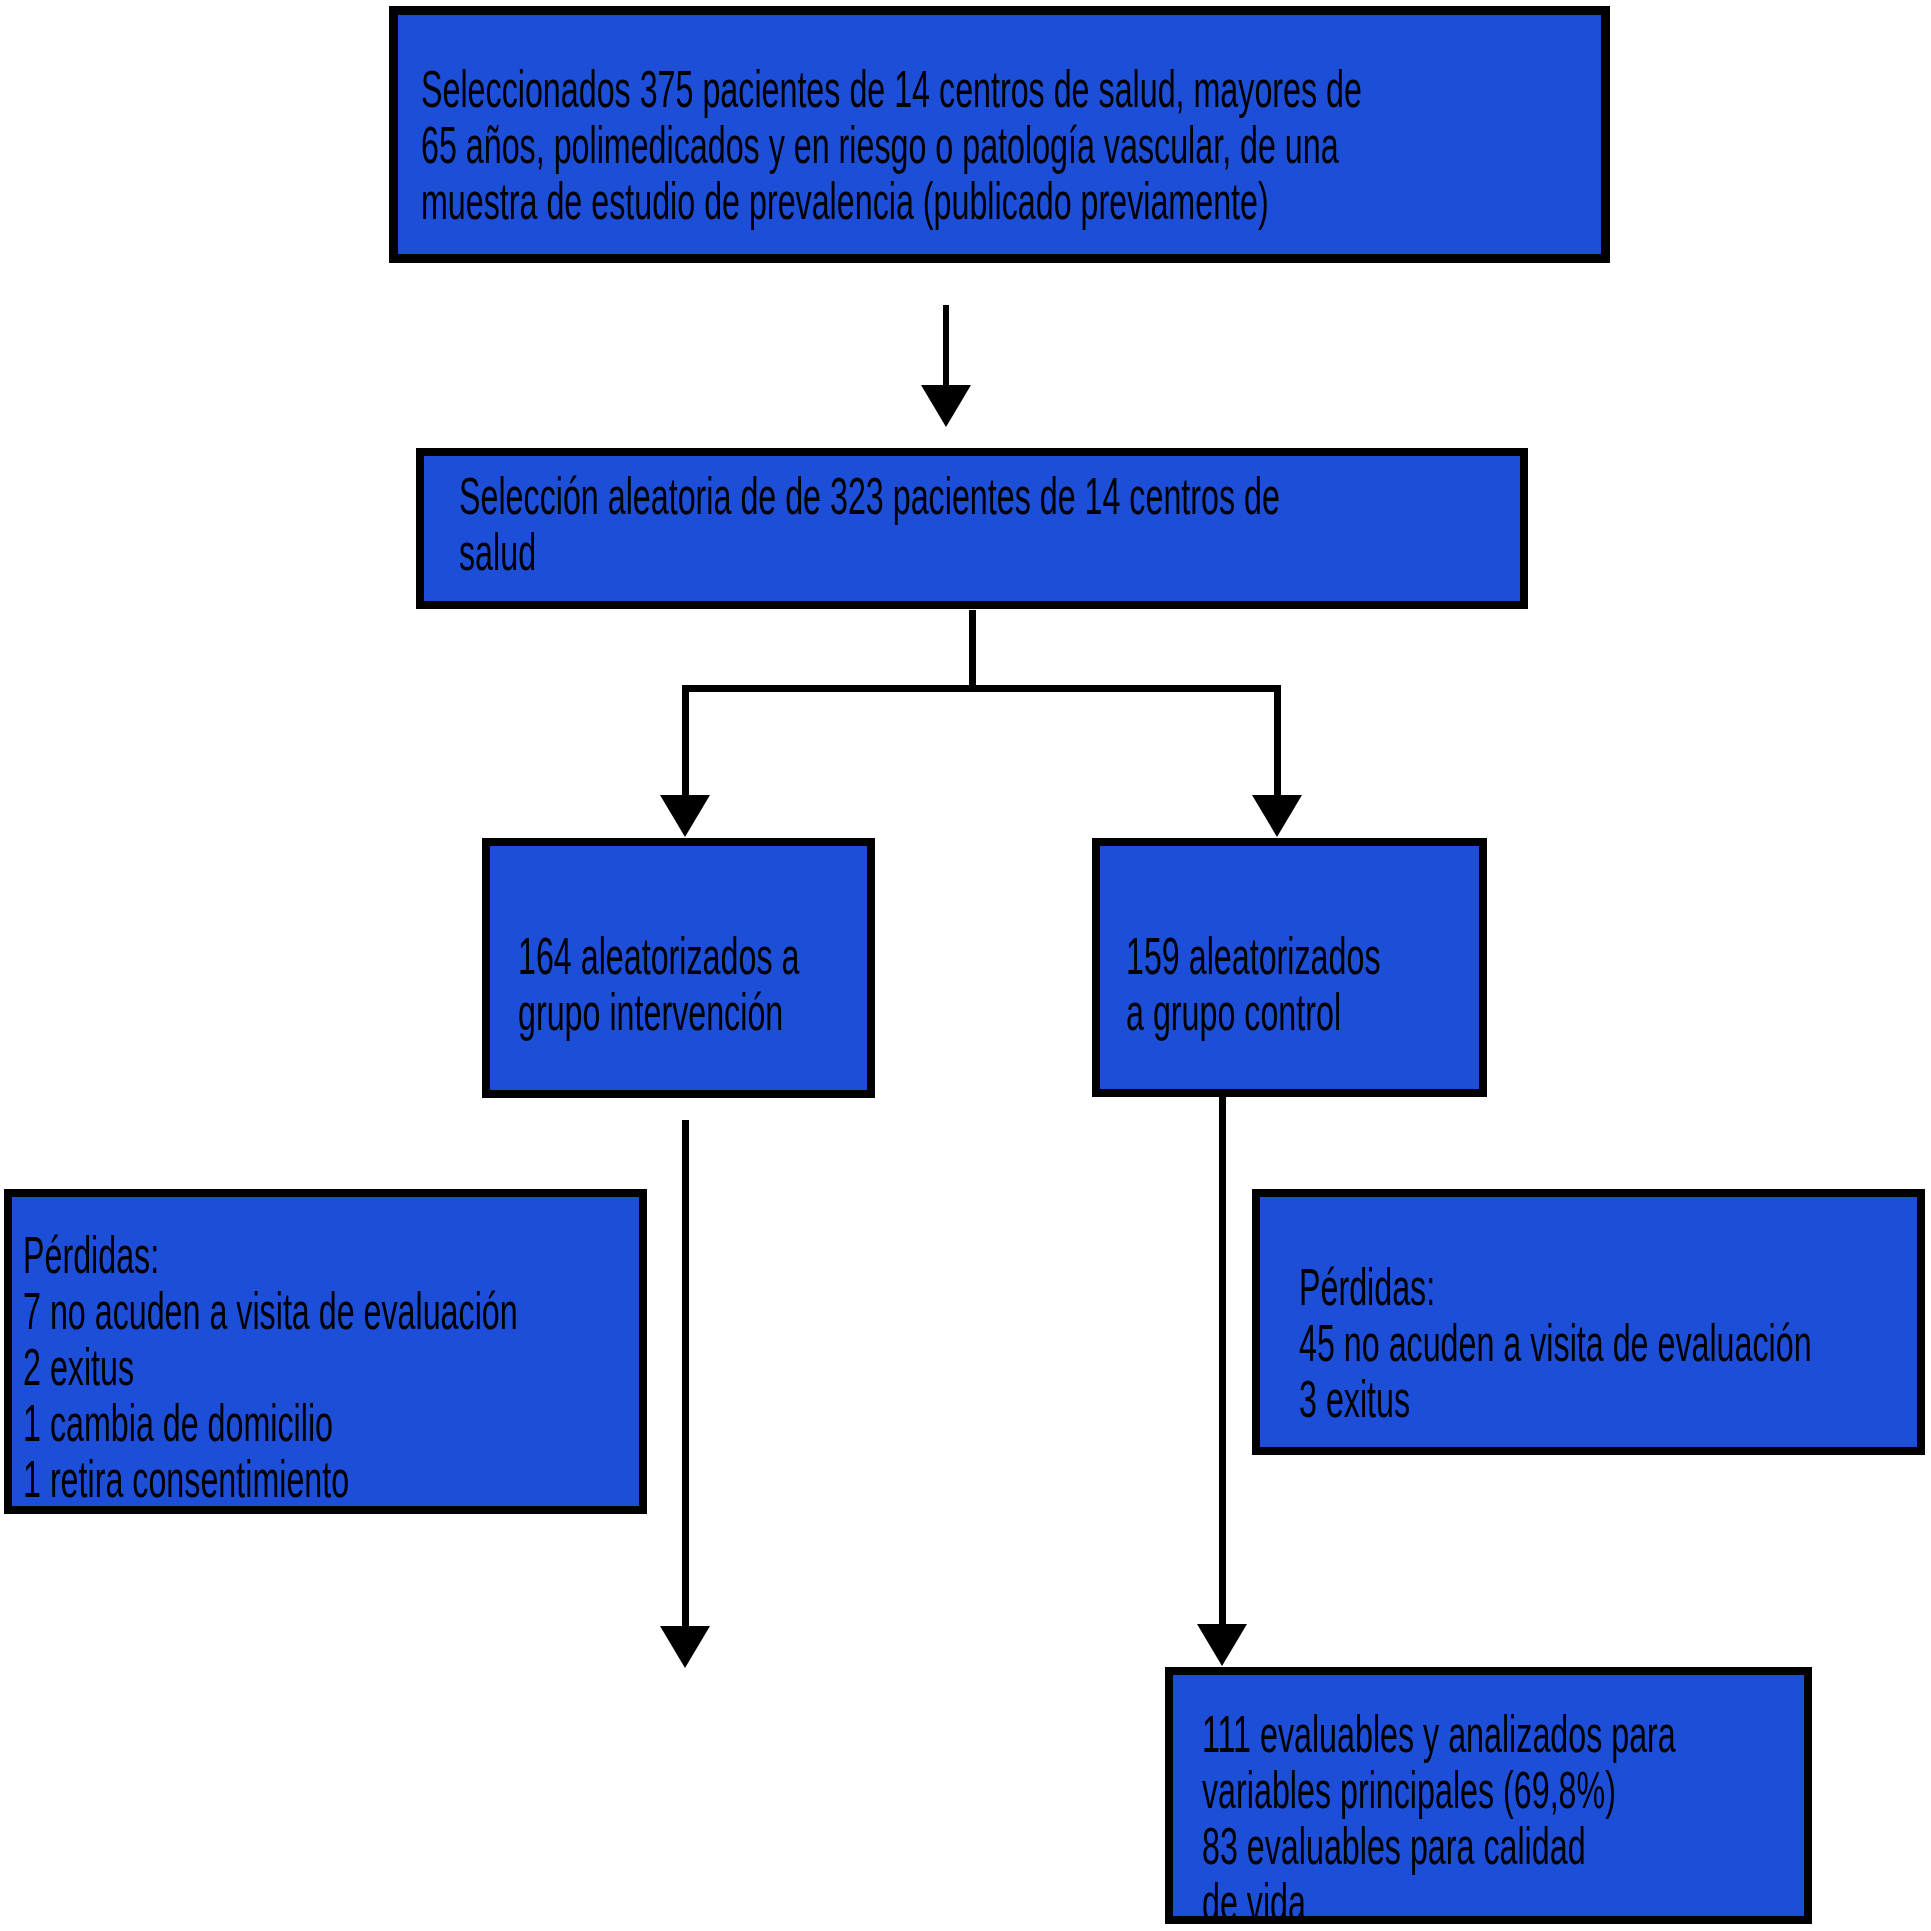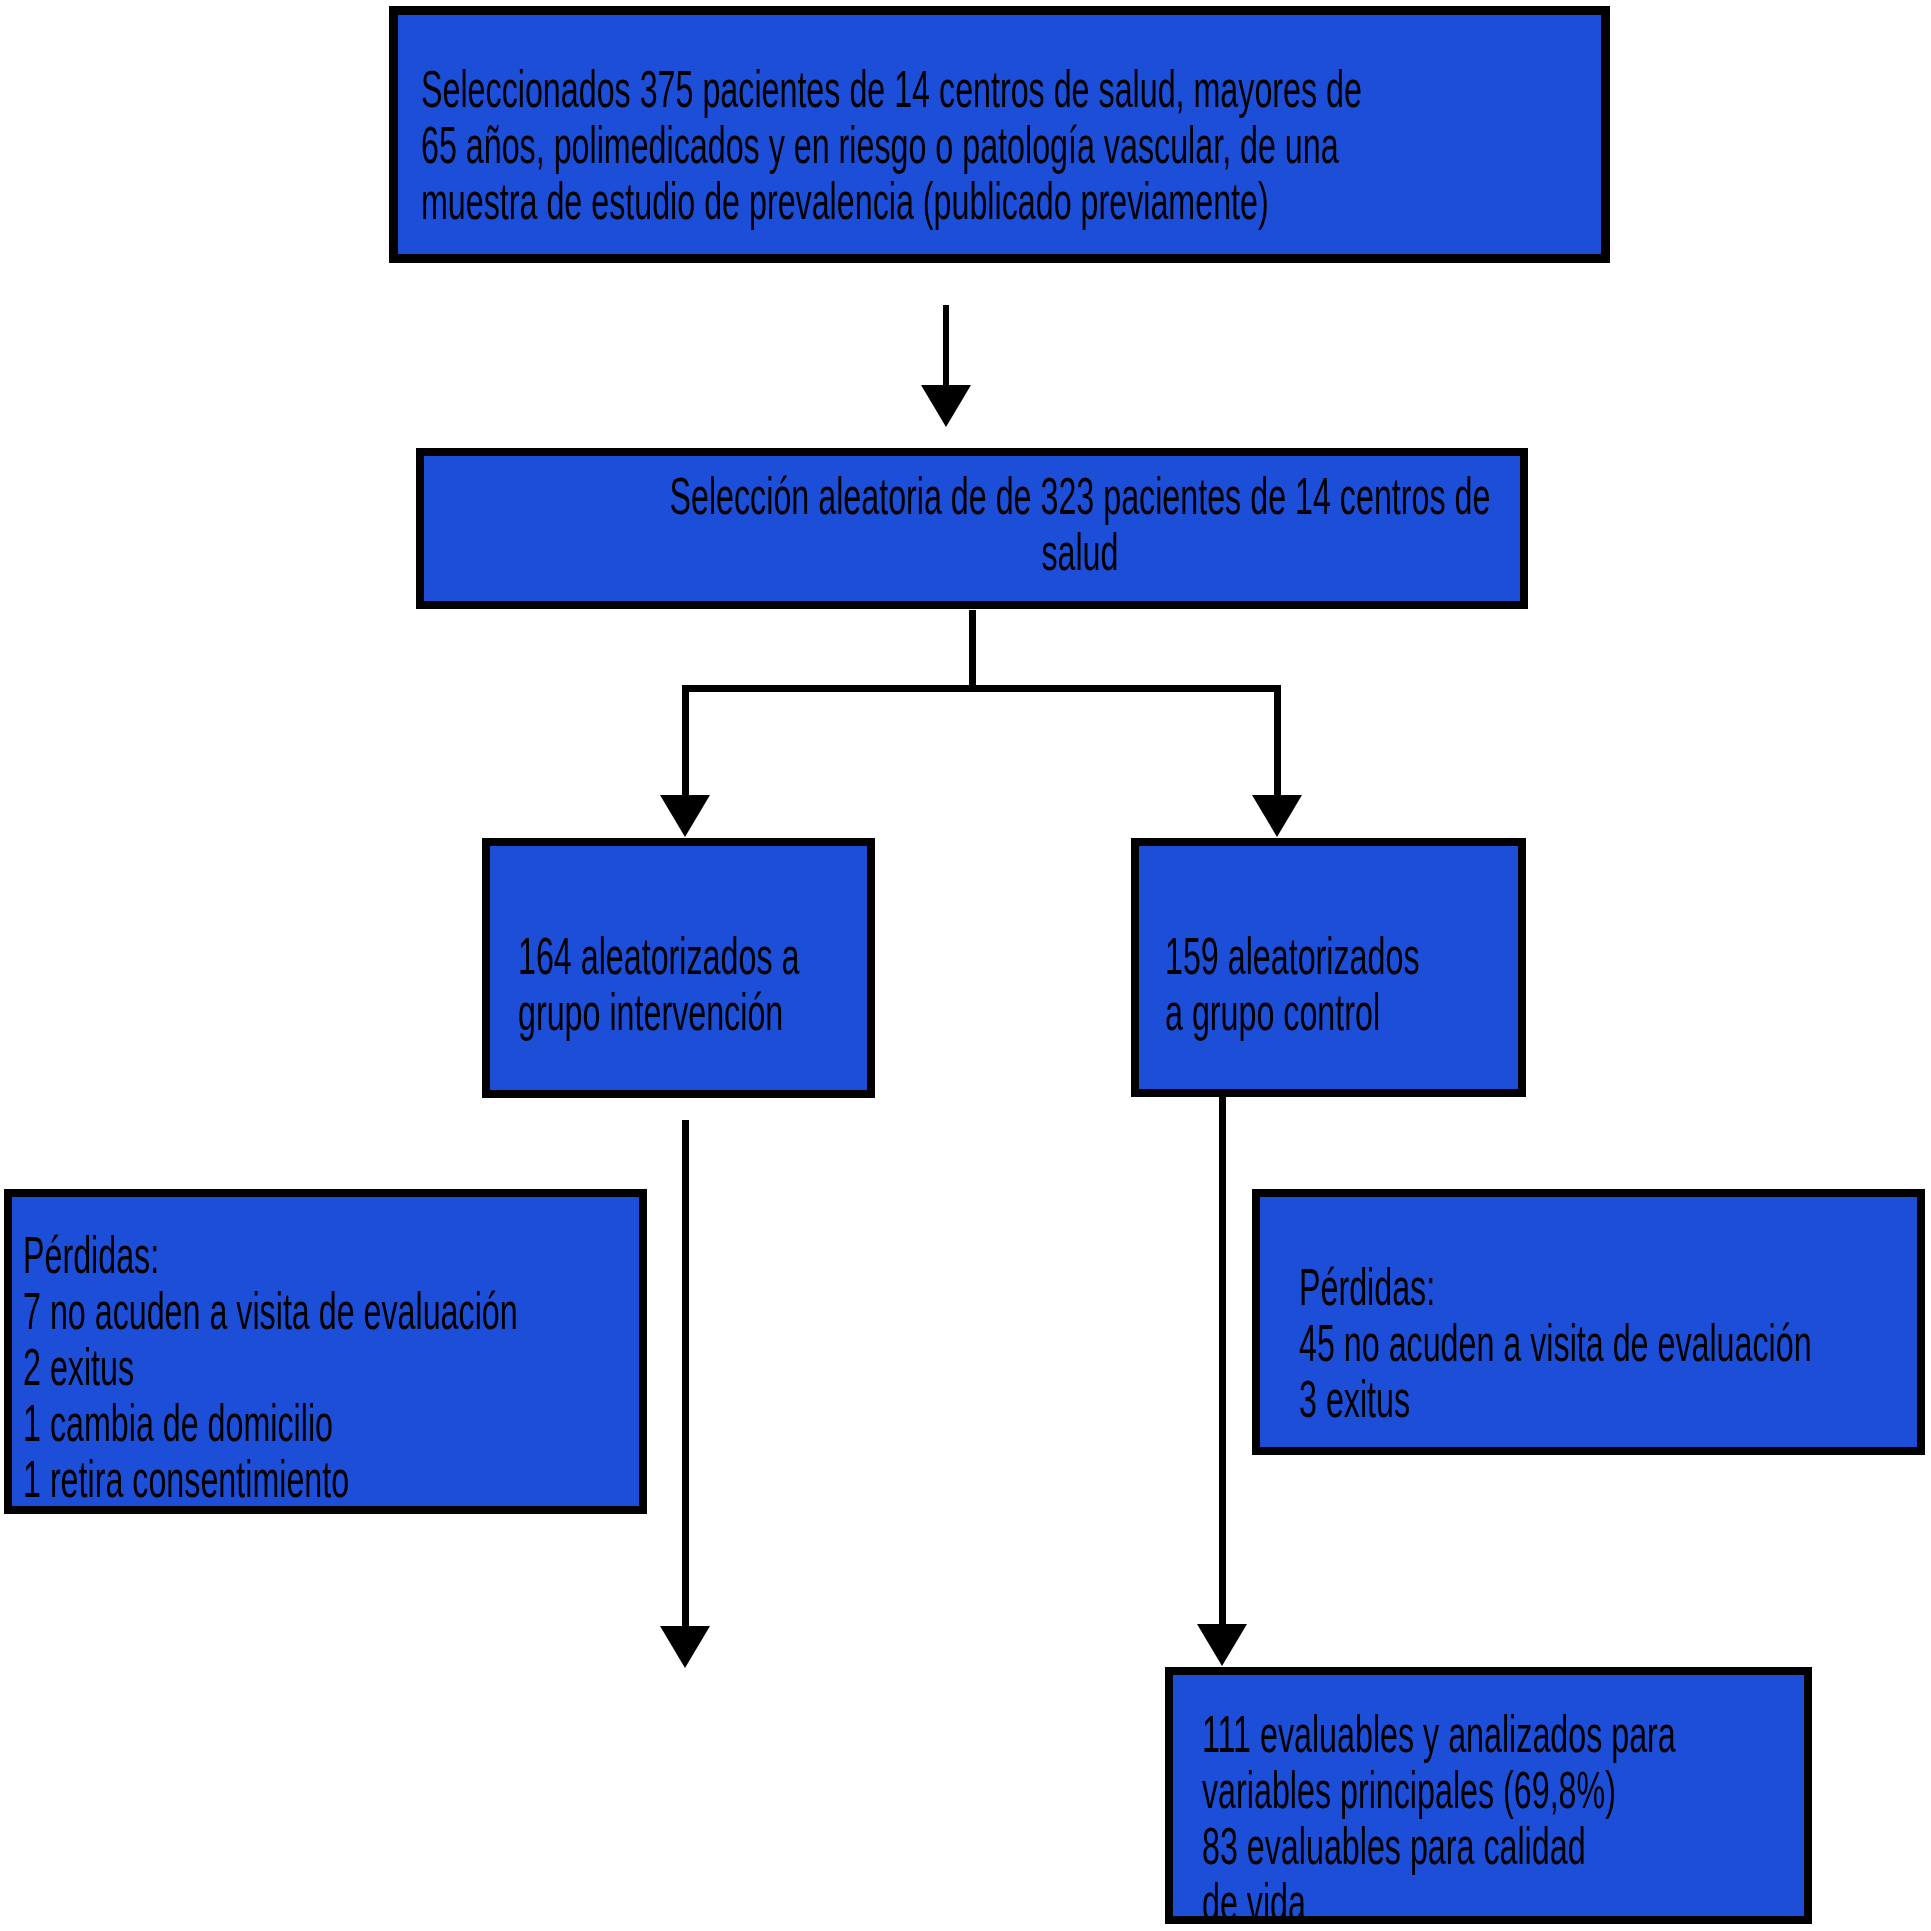--- a/index.html
+++ b/index.html
@@ -45,23 +45,23 @@
     position: absolute;
     width: 0;
     height: 0;
     border-left: 25.4px solid transparent;
     border-right: 25.4px solid transparent;
     border-top: 42px solid #000000;
   }
 
   
   #box-selected      { left: 389px;  top: 6.2px;    width: 1221px; height: 257px; border-width: 9.2px; }
-  #box-random        { left: 416px;  top: 448px;  width: 1112px; height: 161px; text-align: center; }
+  #box-random        { left: 416px;  top: 448px;  width: 1112px; height: 161px; }
   #box-intervention  { left: 482px;  top: 838px; width: 393px;  height: 260px; padding-left: 20px; }
-  #box-control       { left: 1131px; top: 838px; width: 395px;  height: 259px; }
+  #box-control       { left: 1092px; top: 838px; width: 395px;  height: 259px; }
   #box-losses-int    { left: 3.9px;    top: 1189px; width: 643px;  height: 325px; }
   #box-losses-ctl    { left: 1252px; top: 1189px; width: 673px;  height: 266px; }
   #box-eval-int      { left: 225px;  top: 1668px; width: 747px;  height: 257px; }
   #box-eval-ctl      { left: 1165px; top: 1667px; width: 647px;  height: 257px; }
 
   
   #box-selected     .txt { left: 23px; top: 46px;  }
   #box-random       .txt { left: 35px; top: 11.6px;  }
   #box-intervention .txt { left: 28px; top: 82px; }
   #box-control      .txt { left: 26px; top: 82px; }

